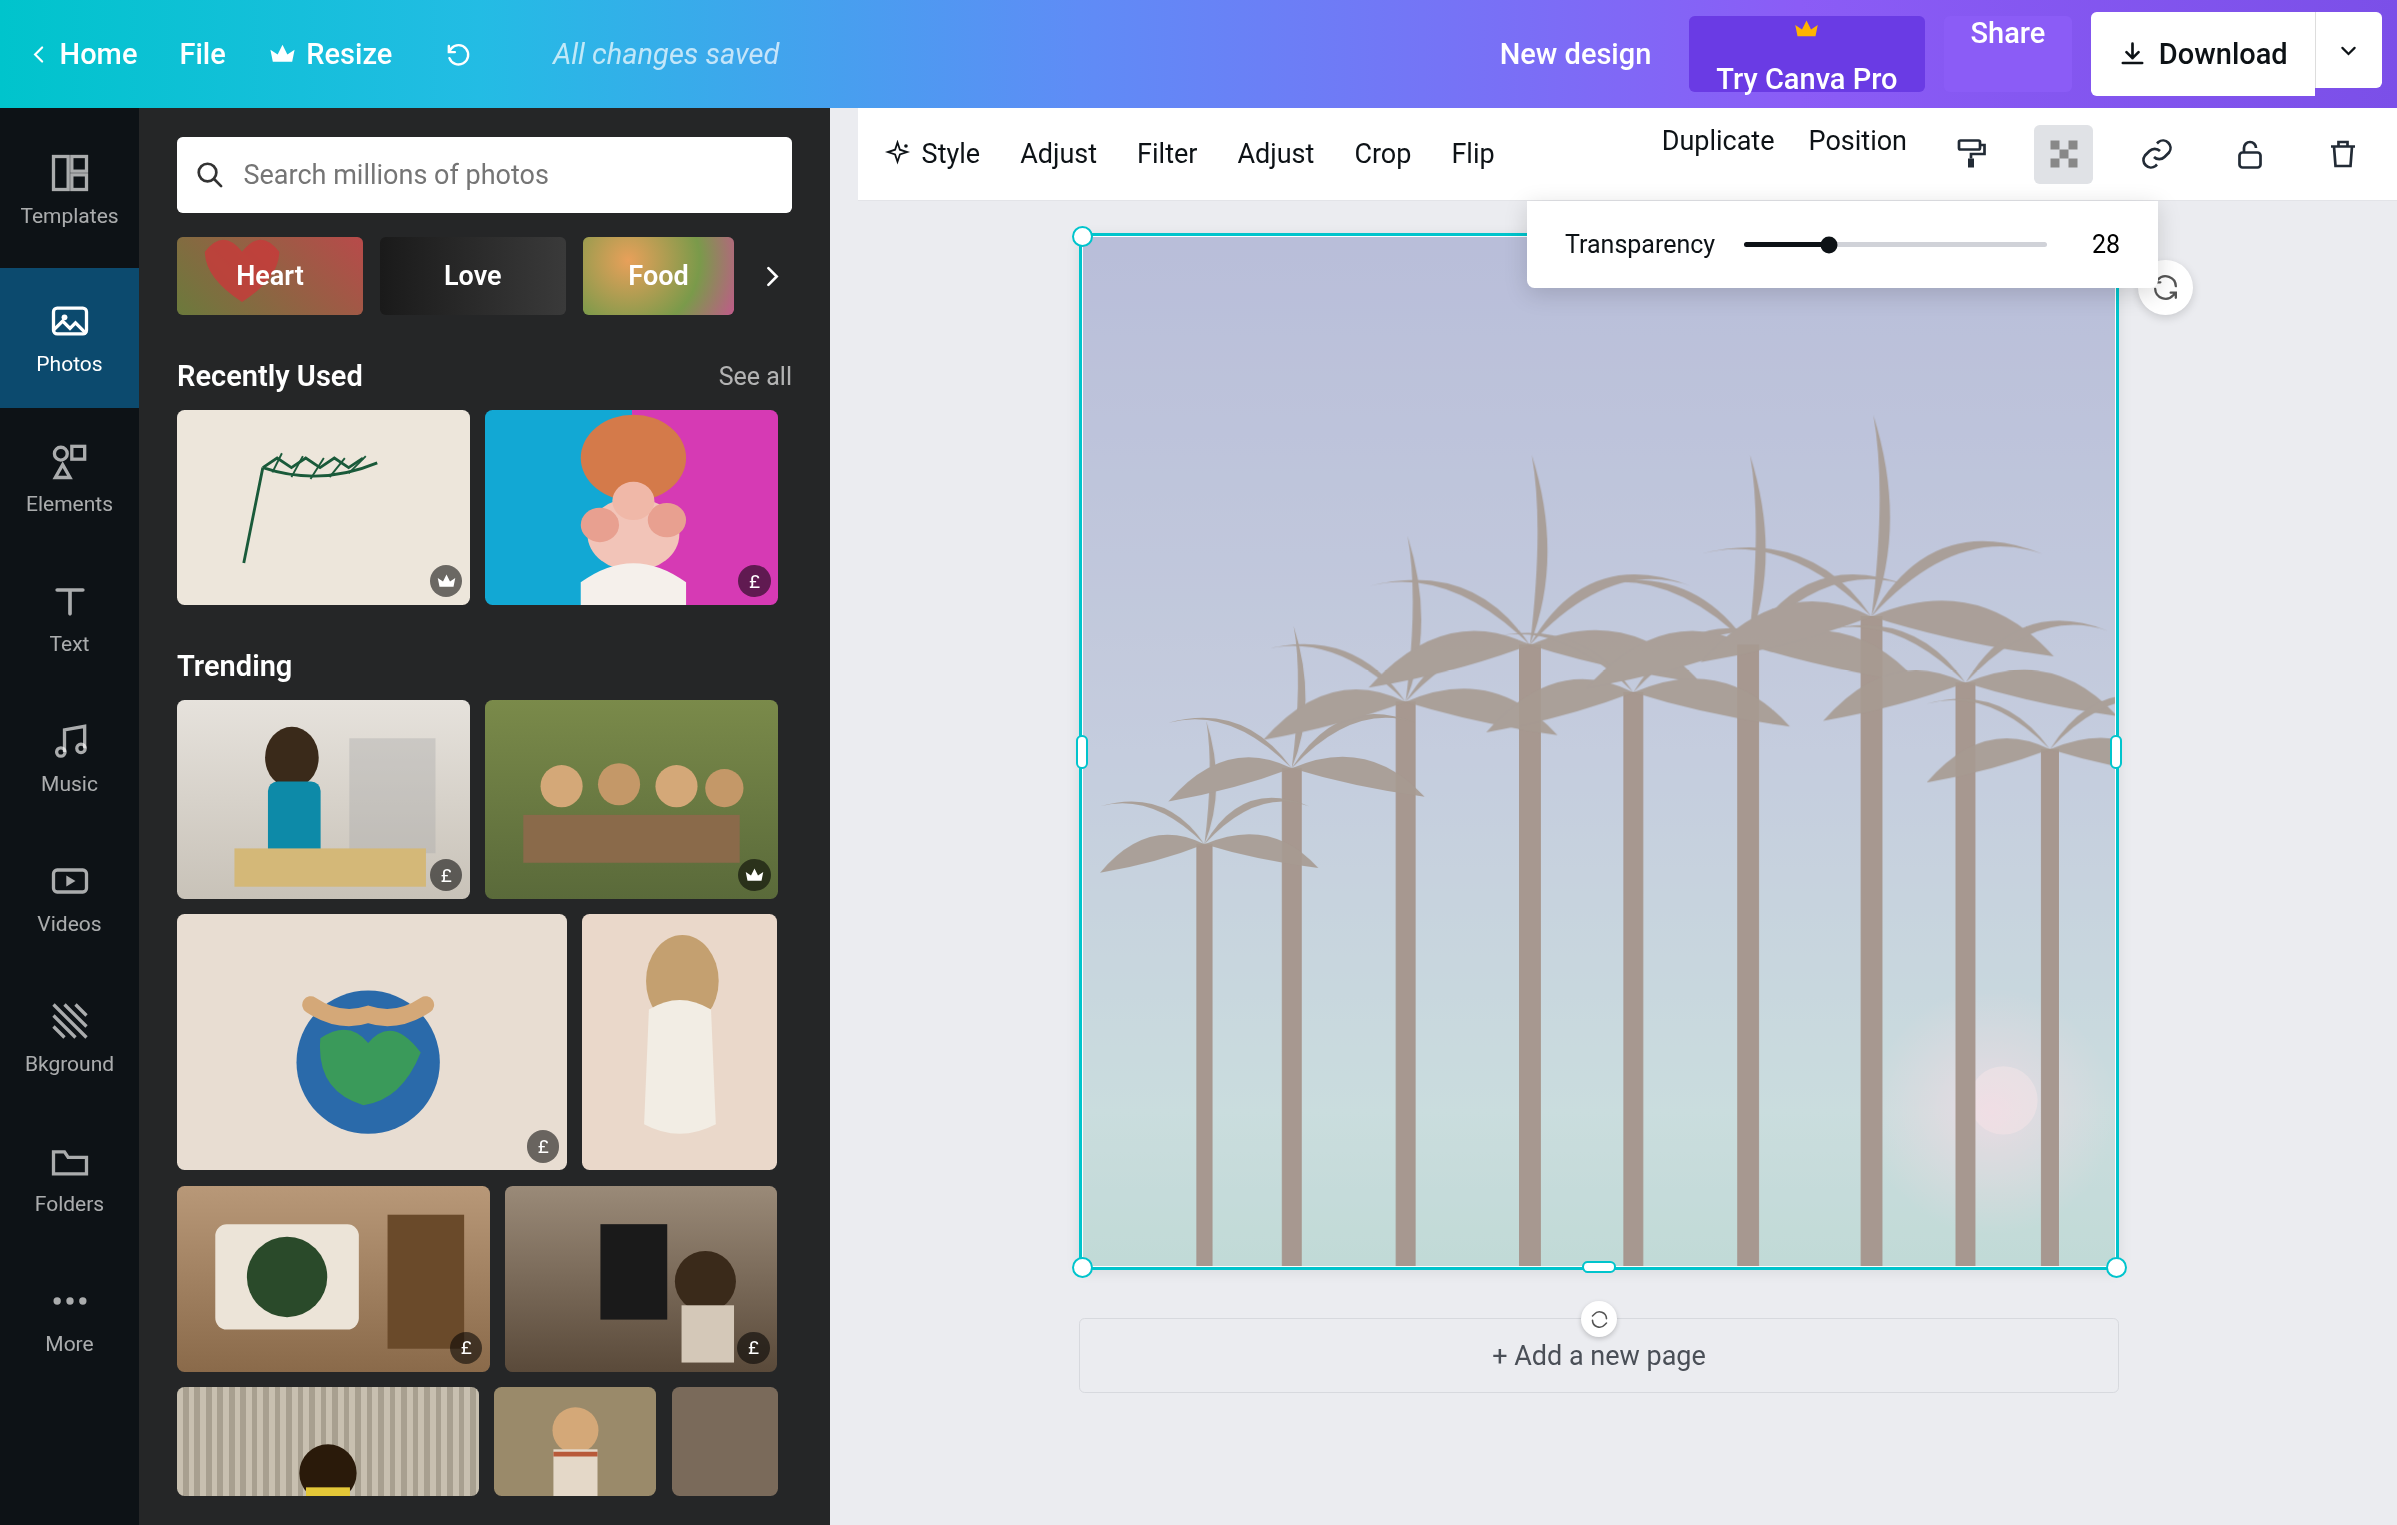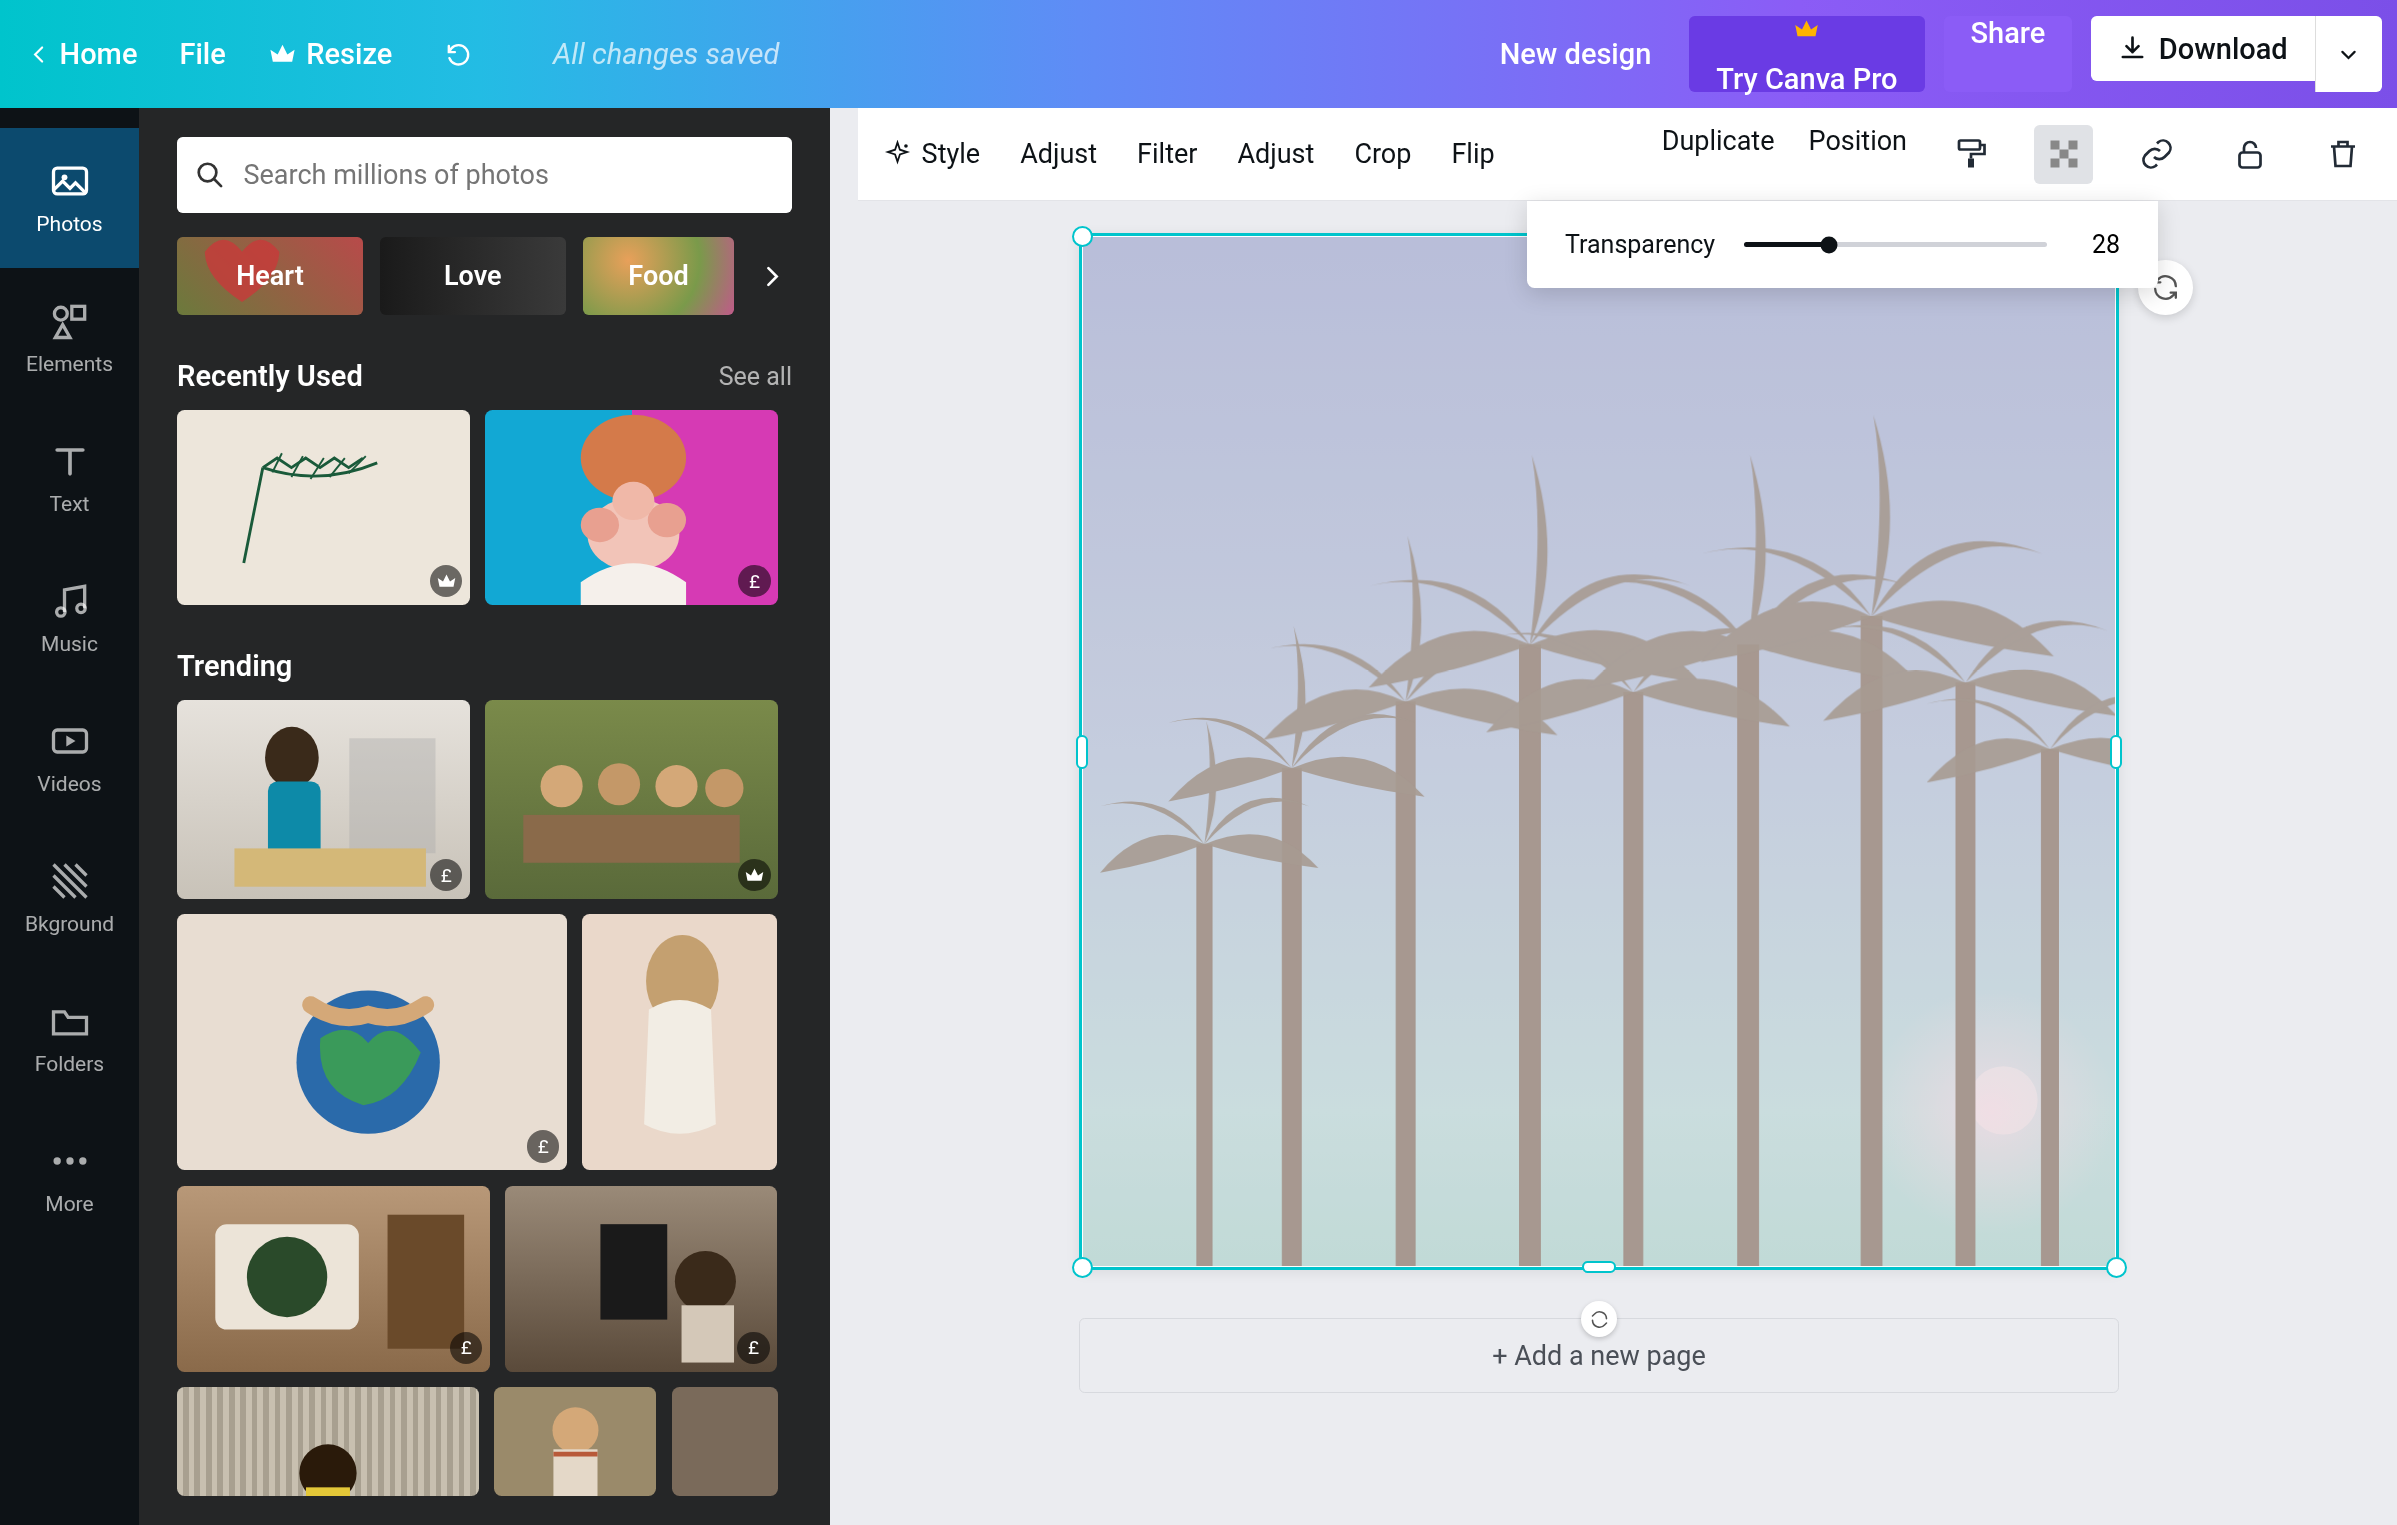--- a/index.html
+++ b/index.html
@@ -13,21 +13,21 @@
 .tb-home svg { width:21px; height:21px; }
 .tb-item { font-size:29px; font-weight:500; cursor:pointer; }
 .tb-resize { display:flex; align-items:center; gap:9.6px; font-size:29px; font-weight:500; cursor:pointer; }
 .tb-resize svg, .tb-undo svg { width:29px; height:29px; }
 .tb-undo { cursor:pointer; display:flex; align-items:center; margin-left:9.6px; }
 .tb-status { font-size:29px; font-style:italic; color:rgba(255,255,255,0.7); margin-left:38px; font-weight:400; }
 .tb-right { margin-left:auto; display:flex; align-items:center; gap:19px; }
 .btn-ghost { font-size:29px; font-weight:500; color:#fff; cursor:pointer; padding:0 19px; }
 .btn-purple { background:#6a3be4; padding:0 27px; height:76px; border-radius:5.7px; display:flex; align-items:center; gap:11.5px; font-size:29px; font-weight:500; cursor:pointer;flex-direction:column; }
 .btn-purple.light { background:#8b5cf6; }
-.btn-white { background:#fff; color:#0d1216; padding:0 27px; height:65px; border-radius:5.7px 0 0 5.7px; display:flex; align-items:center; gap:11.5px; font-size:29px; font-weight:500; cursor:pointer; }
+.btn-white { background:#fff; color:#0d1216; padding:0 27px; height:84px; border-radius:5.7px 0 0 5.7px; display:flex; align-items:center; gap:11.5px; font-size:29px; font-weight:500; cursor:pointer; }
 .btn-drop { background:#fff; border-left:1px solid #ddd; width:67px; height:76px; border-radius:0 5.7px 5.7px 0; display:flex; align-items:center; justify-content:center; cursor:pointer; }
 .crown { color:#ffb300; }
 
 
 .rail { position:absolute; left:0; top:108px; bottom:0; width:139px; background:#0d1216; display:flex; flex-direction:column; align-items:center; padding-top:11.5px; }
 .rail-item { width:100%; height:140px; display:flex; flex-direction:column; align-items:center; justify-content:center; gap:9.6px; color:rgba(255,255,255,0.65); cursor:pointer; }
 .rail-item.active { background:#0c4a6e; color:#fff;margin-top:8px; }
 .rail-item svg { width:44px; height:44px; }
 .rail-item span { font-size:21px; }
 
@@ -136,20 +136,28 @@
       <div class="btn-drop">
         <svg width="21" height="21" viewBox="0 0 24 24">
             <path d="M5 9l7 7 7-7" stroke="#0d1216" stroke-width="2.5" fill="none" stroke-linecap="round"></path>
           </svg>
       </div>
     </div>
   </div>
 </div>
 
 <div class="rail">
+  <div class="rail-item">
+    <svg viewBox="0 0 24 24">
+        <rect x="3" y="3" width="8" height="18" stroke="currentColor" stroke-width="1.8" fill="none"></rect>
+        <rect x="13" y="3" width="8" height="8" stroke="currentColor" stroke-width="1.8" fill="none"></rect>
+        <rect x="13" y="13" width="8" height="8" stroke="currentColor" stroke-width="1.8" fill="none"></rect>
+      </svg>
+    <span>Templates</span>
+  </div>
   <div class="rail-item active">
     <svg viewBox="0 0 24 24">
         <rect x="3" y="5" width="18" height="14" rx="2" stroke="currentColor" stroke-width="1.8" fill="none"></rect>
         <circle cx="9" cy="10" r="1.6" fill="currentColor"></circle>
         <path d="M3 17l5-5 4 4 3-3 6 6" stroke="currentColor" stroke-width="1.8" fill="none"></path>
       </svg>
     <span>Photos</span>
   </div>
   <div class="rail-item">
     <svg viewBox="0 0 24 24">

